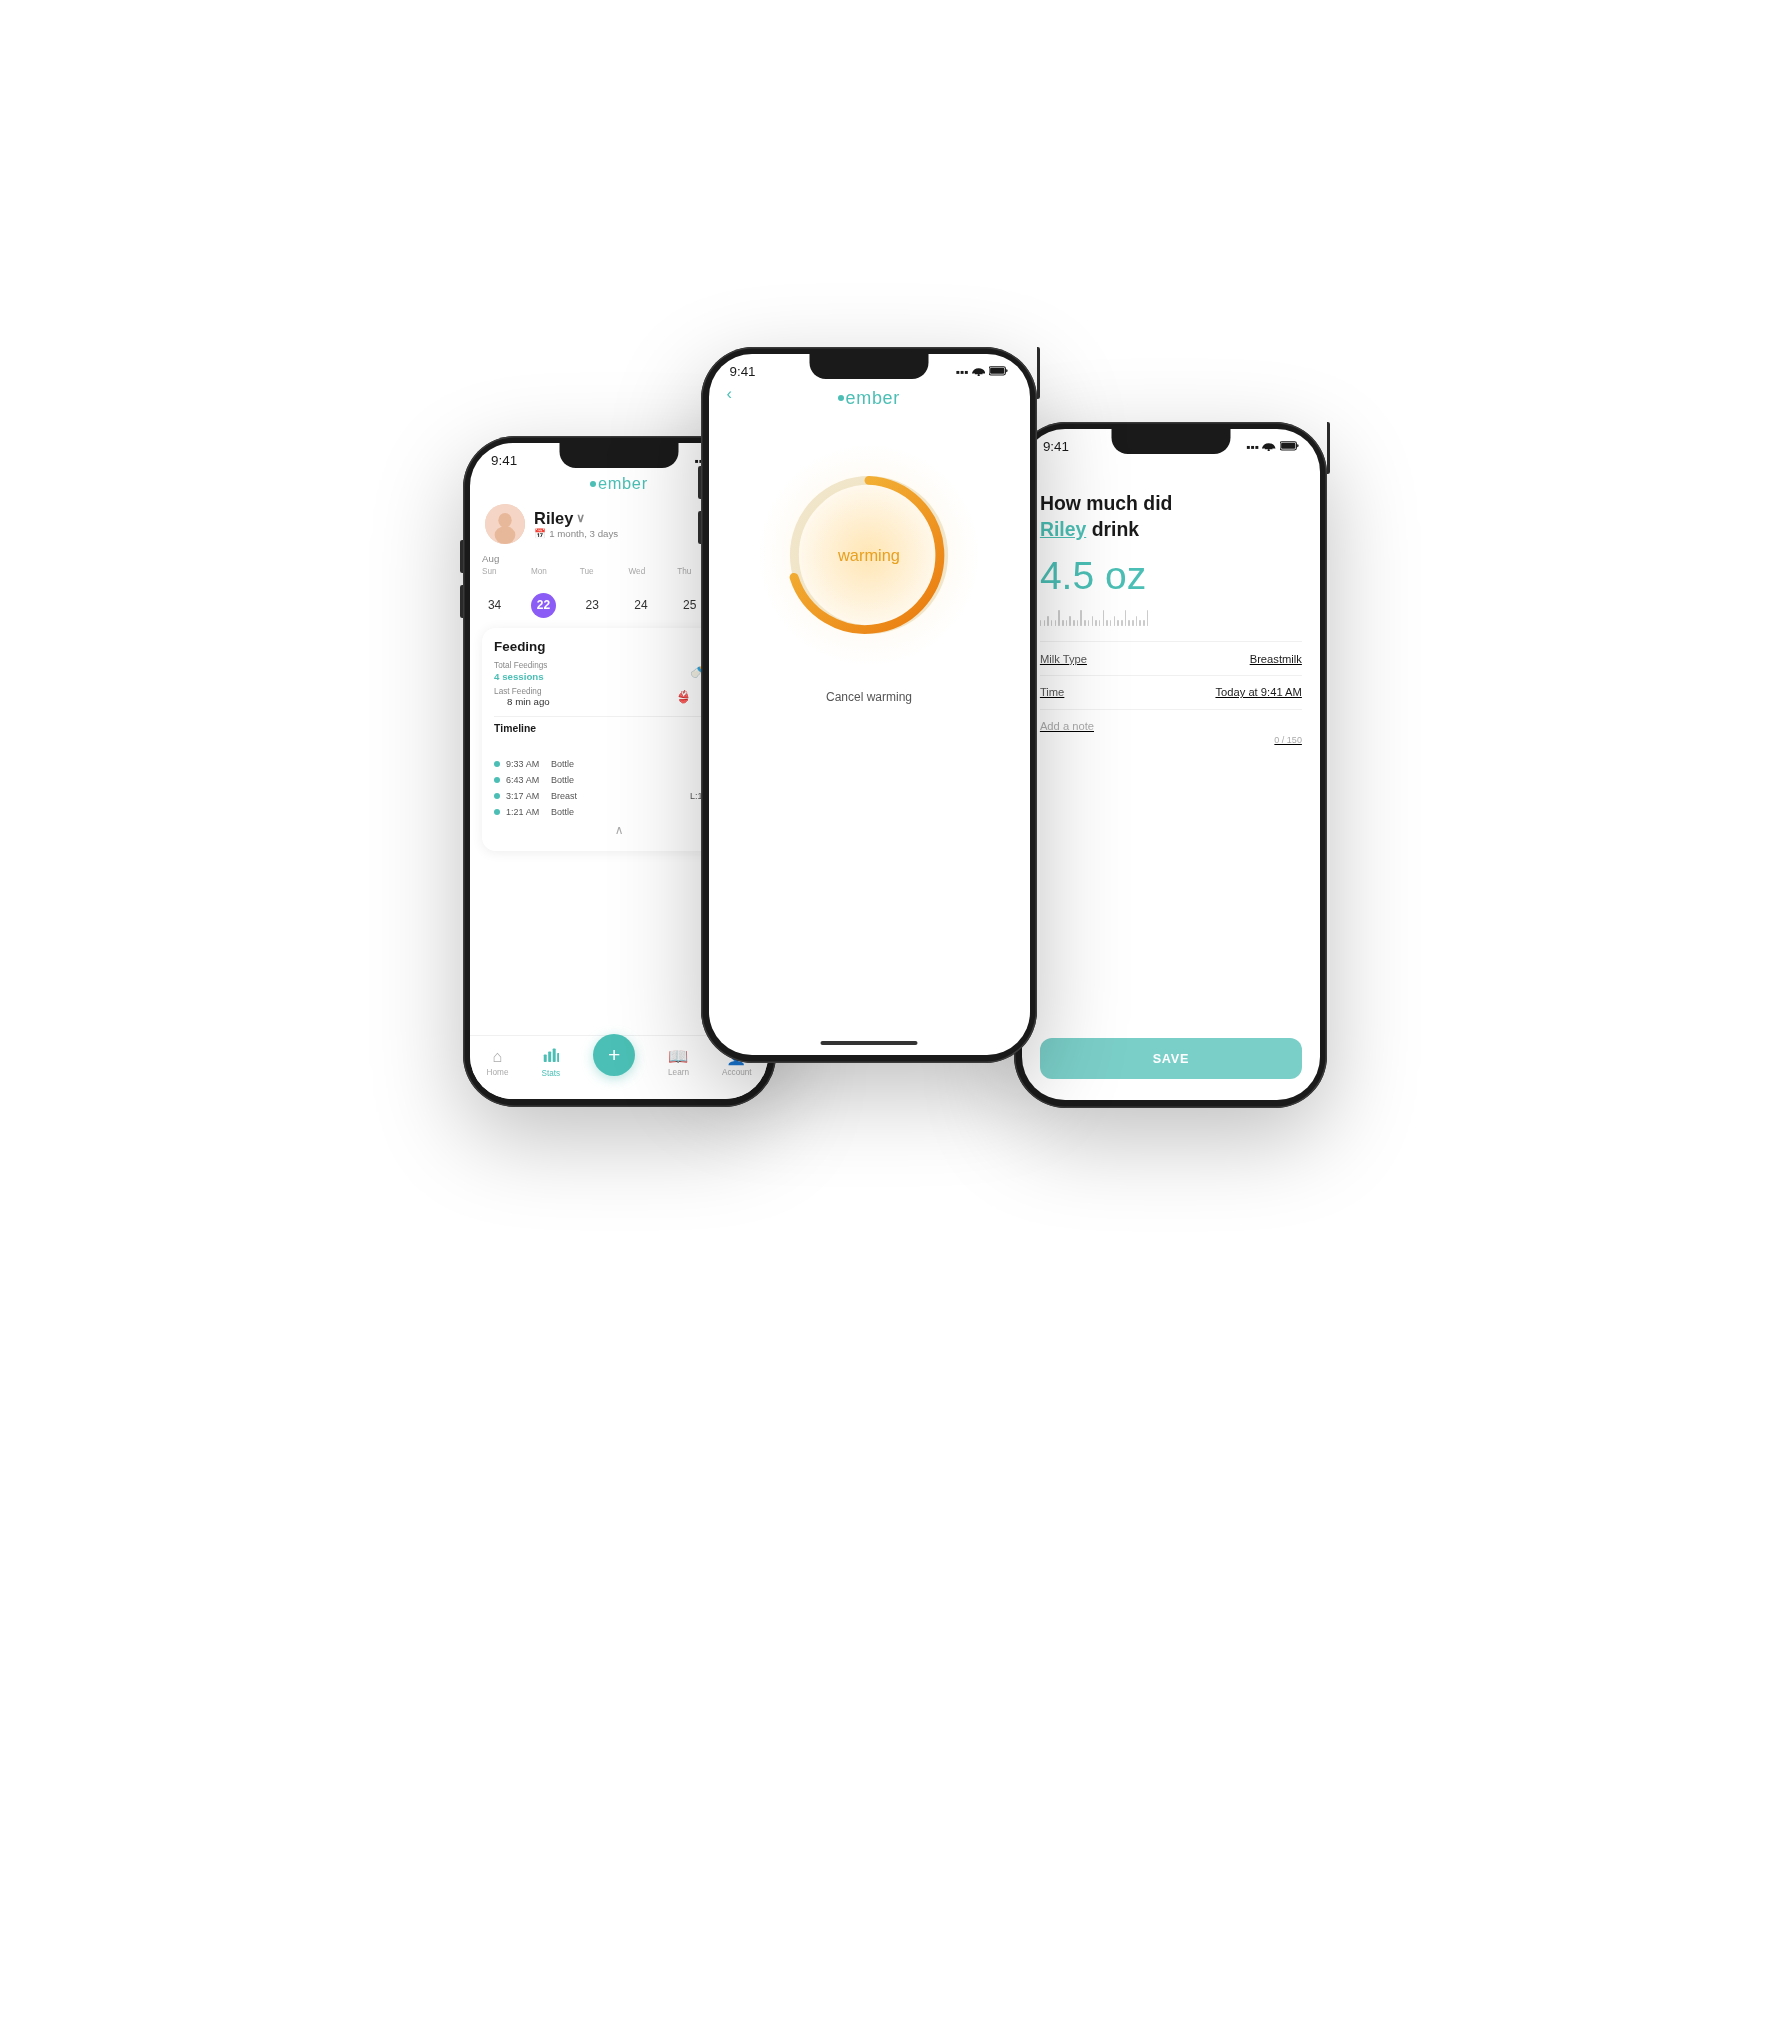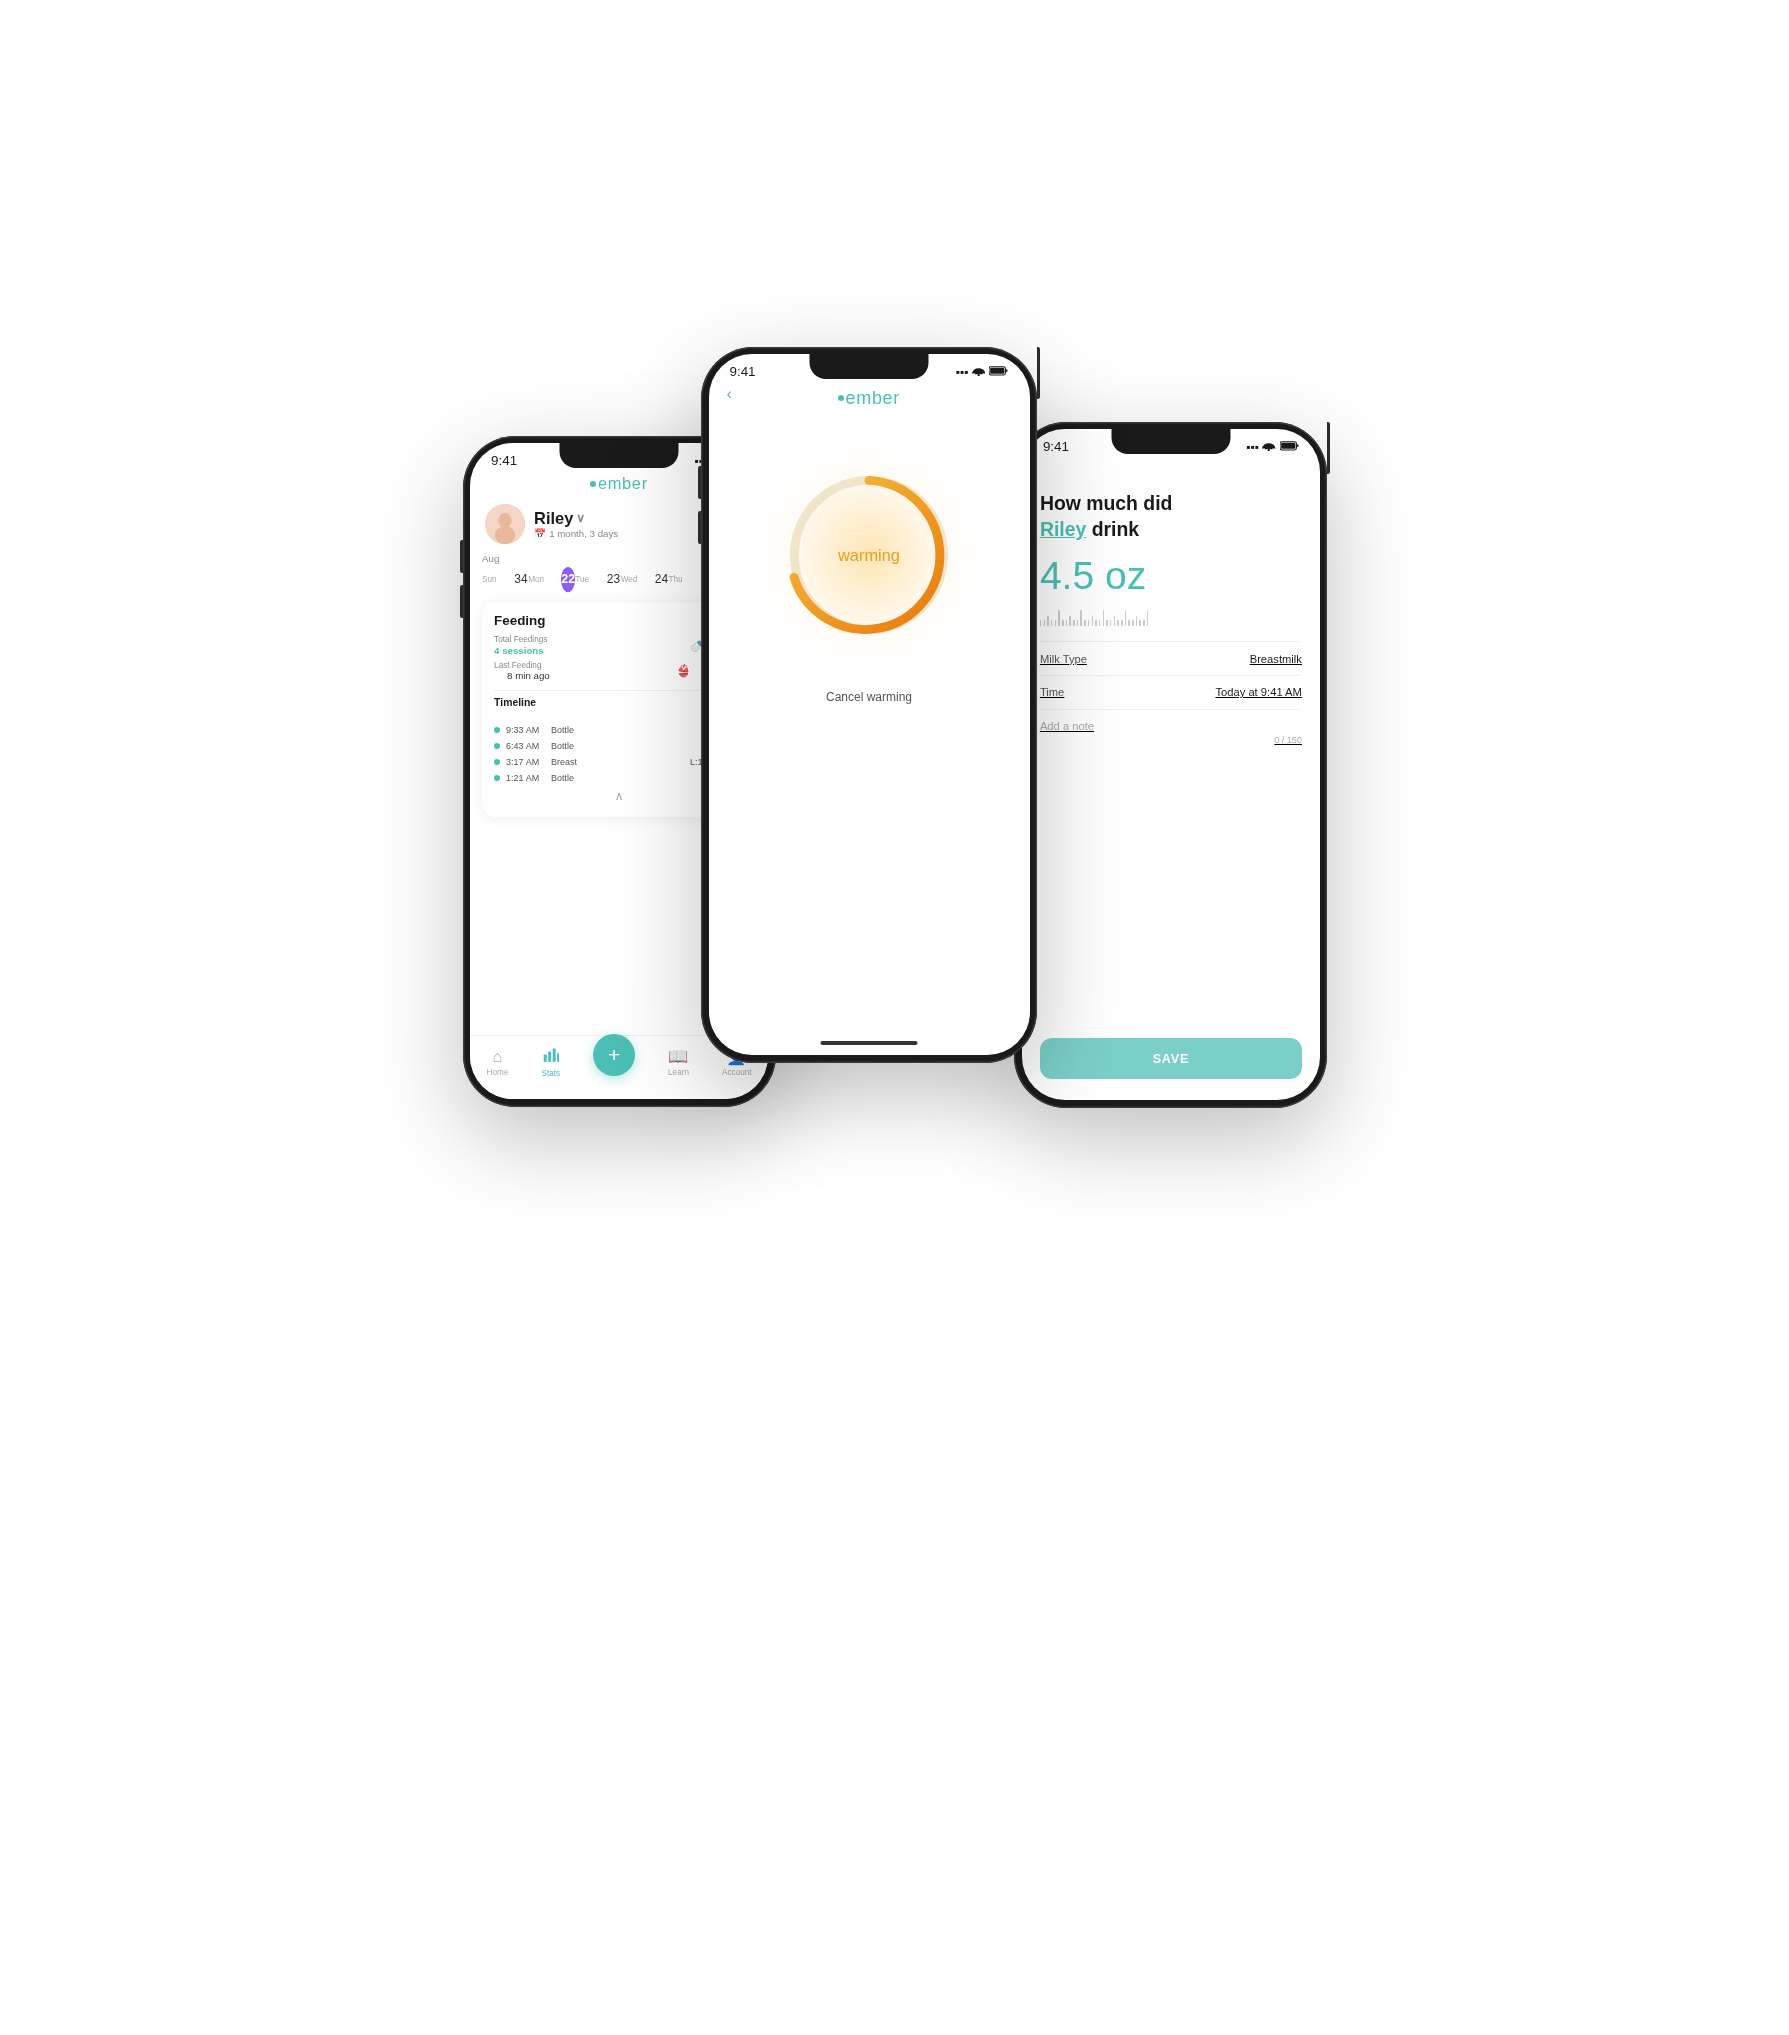--- a/index.html
+++ b/index.html
@@ -178,22 +178,21 @@
       margin-bottom: 3px;
     }
 
     .calendar-days {
       display: flex;
       justify-content: space-between;
     }
 
     .day-item {
       display: flex;
-      flex-direction: row;
-      align-items: center;
+      flex-direction: column;
       gap: 17px;
       min-width: 30px;
     }
 
     .day-name {
       font-size: 8.2px;
       color: #aaa;
     }
 
     .day-num {
@@ -267,21 +266,21 @@
 
     
     .timeline-section {
       margin-top: 6px;
     }
 
     .timeline-title {
       font-size: 10.4px;
       font-weight: 600;
       color: #1a1a1a;
-      margin-bottom: 14px;
+      margin-bottom: 22px;
     }
 
     .timeline-item {
       display: flex;
       align-items: center;
       gap: 6px;
       padding: 3px 0;
       font-size: 9px;
       color: #555;
     }

